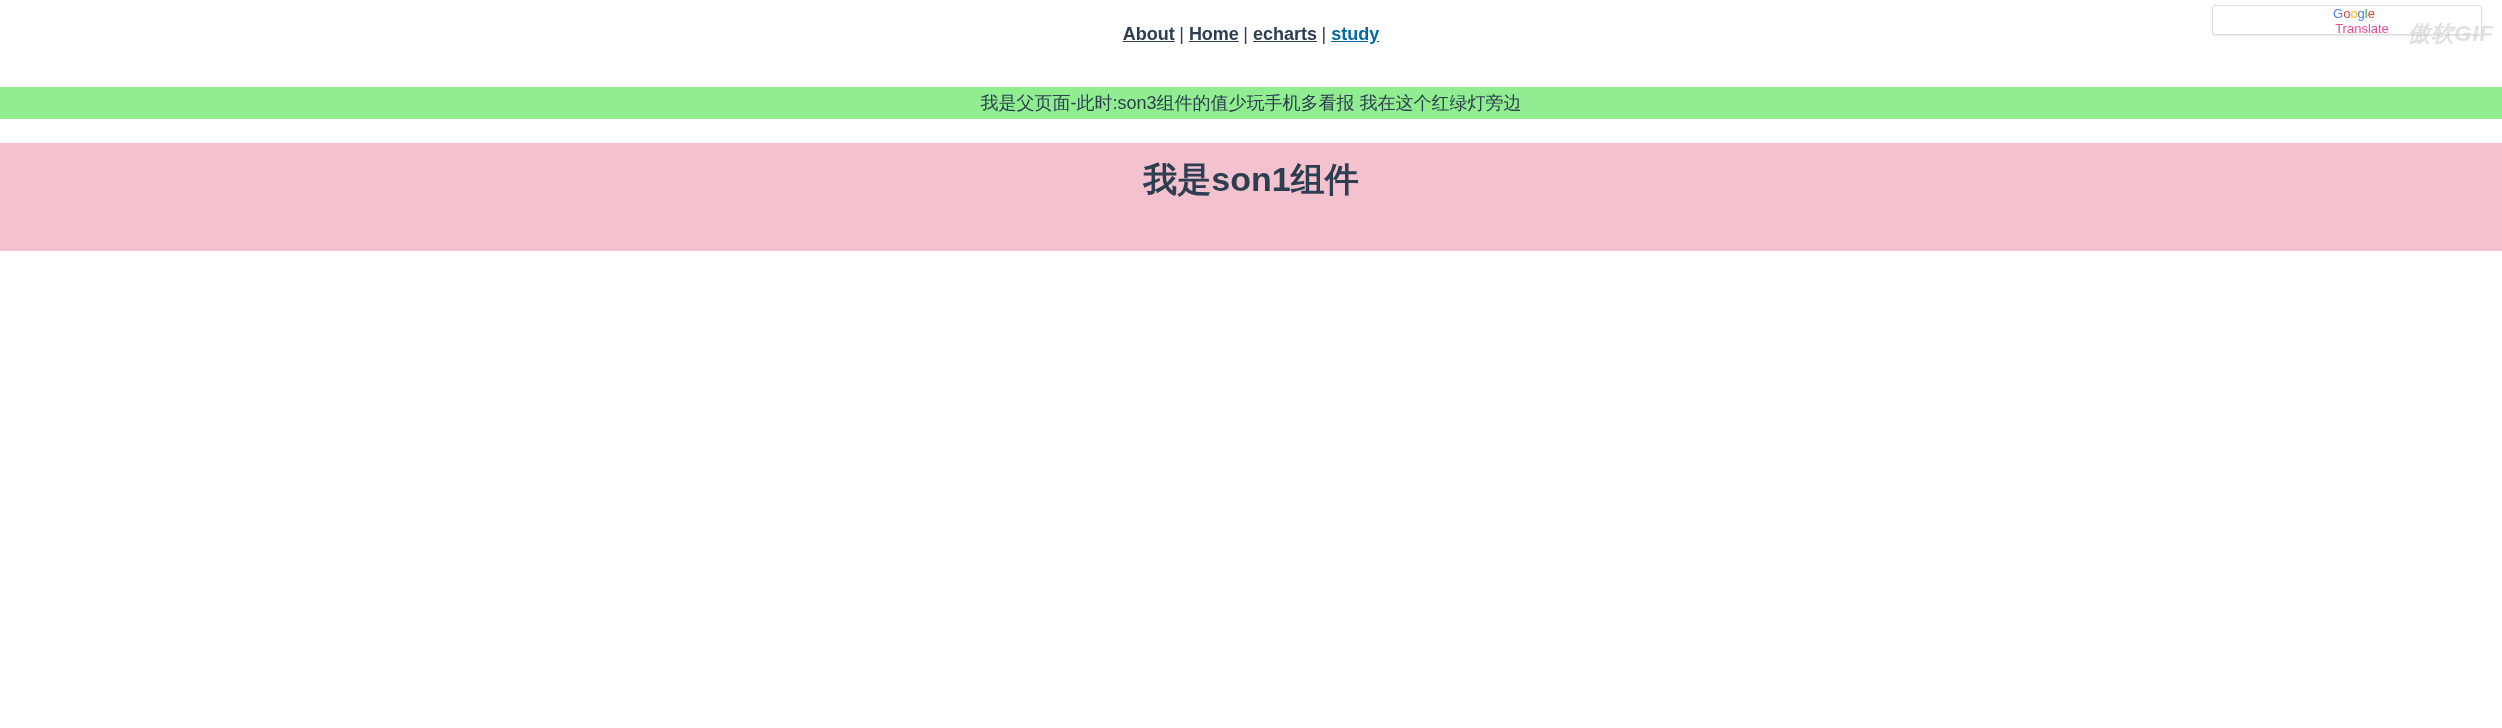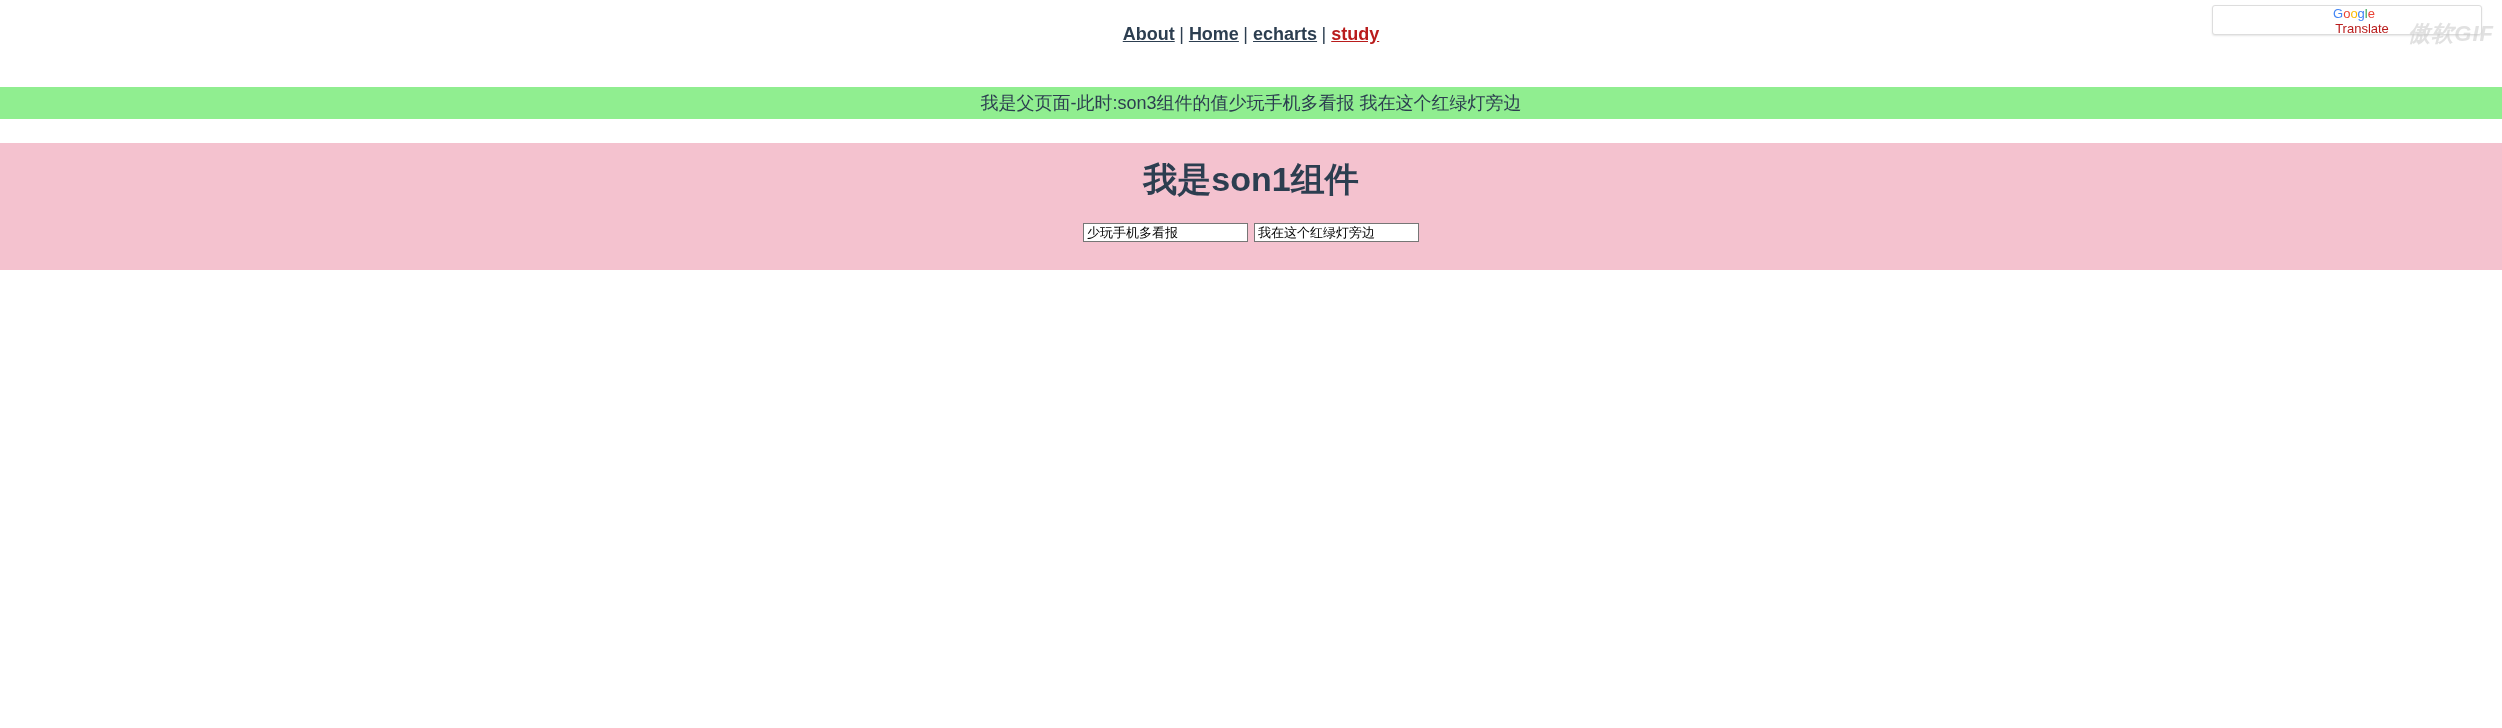--- a/index.html
+++ b/index.html
@@ -16,21 +16,21 @@
       text-align: center;
       padding: 24px 0;
     }
     .nav a {
       color: #2c3e50;
       font-weight: bold;
       text-decoration: underline;
       font-size: 18px;
     }
     .nav a.active {
-      color: #b91c1c;
+      color: #0369a1;
     }
     .nav span.sep {
       color: #2c3e50;
       font-weight: normal;
       font-size: 18px;
     }
     .parent-bar {
       width: 100%;
       background-color: #90ee90;
       color: #2c3e50;
@@ -83,21 +83,21 @@
       box-shadow: 0 1px 2px rgba(0,0,0,0.1);
       flex-direction: column;
     }
     .translate-widget .g1 { color: #4285F4; }
     .translate-widget .g2 { color: #EA4335; }
     .translate-widget .g3 { color: #FBBC05; }
     .translate-widget .g4 { color: #4285F4; }
     .translate-widget .g5 { color: #34A853; }
     .translate-widget .g6 { color: #EA4335; }
     .translate-widget .gtext {
-      color: #b91c1c;
+      color: #ec4899;
       margin-left: 16px;
       text-align: right;
     }
     .watermark {
       position: absolute;
       top: 19px;
       right: 8px;
       font-size: 22px;
       font-style: italic;
       font-weight: bold;
@@ -125,17 +125,13 @@
   <span class="sep"> | </span>
   <a href="#">echarts</a>
   <span class="sep"> | </span>
   <a href="#" class="active">study</a>
 </div>
 
 <div class="parent-bar">我是父页面-此时:son3组件的值少玩手机多看报 我在这个红绿灯旁边</div>
 
 <div class="son1-section">
   <h1>我是son1组件</h1>
-  <div class="input-row">
-    <input type="text" value="少玩手机多看报" style="">
-    <input type="text" value="我在这个红绿灯旁边" style="">
-  </div>
 </div>
 
 </body></html>

